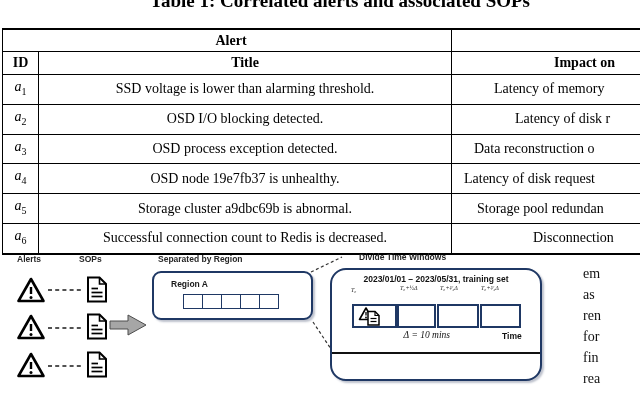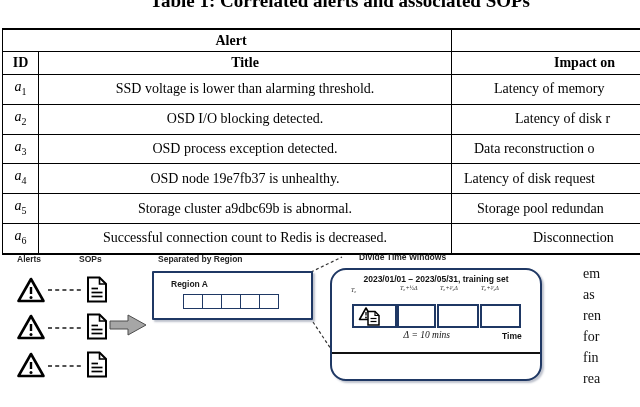--- a/index.html
+++ b/index.html
@@ -30,21 +30,21 @@
   .pl-3{padding-left:22px !important;}
   .pl-4{padding-left:12px !important;}
   .pl-5{padding-left:25px !important;}
   .pl-6{padding-left:81px !important;}
 
   
   .fig-label{position:absolute;font-family:"Liberation Sans", sans-serif;
              font-size:8.5px;font-weight:600;color:#262626;white-space:nowrap;}
   .icon{position:absolute;}
   .region{position:absolute;left:152px;background:#fff;border:2px solid #1f3864;
-          border-radius:1px;box-shadow:2px 2px 2px rgba(110,120,145,0.45);}
+          border-radius:9px;box-shadow:2px 2px 2px rgba(110,120,145,0.45);}
   .region .rlabel{position:absolute;left:17px;font-family:"Liberation Sans", sans-serif;
           font-size:8.5px;font-weight:600;color:#1a1a1a;white-space:nowrap;}
   .cells{position:absolute;left:29px;top:21px;display:flex;}
   .cell{width:18px;height:13px;border:1px solid #1f3864;background:#fff;margin-right:-1px;}
 
   .bigbox{position:absolute;left:330px;top:268px;width:208px;height:109px;background:#fff;
           border:2px solid #1f3864;border-radius:16px;
           box-shadow:2px 2px 2px rgba(110,120,145,0.45);}
   .bb-title{position:absolute;left:0;right:0;top:4px;text-align:center;
             font-family:"Liberation Sans", sans-serif;font-size:8.5px;font-weight:600;color:#111;

